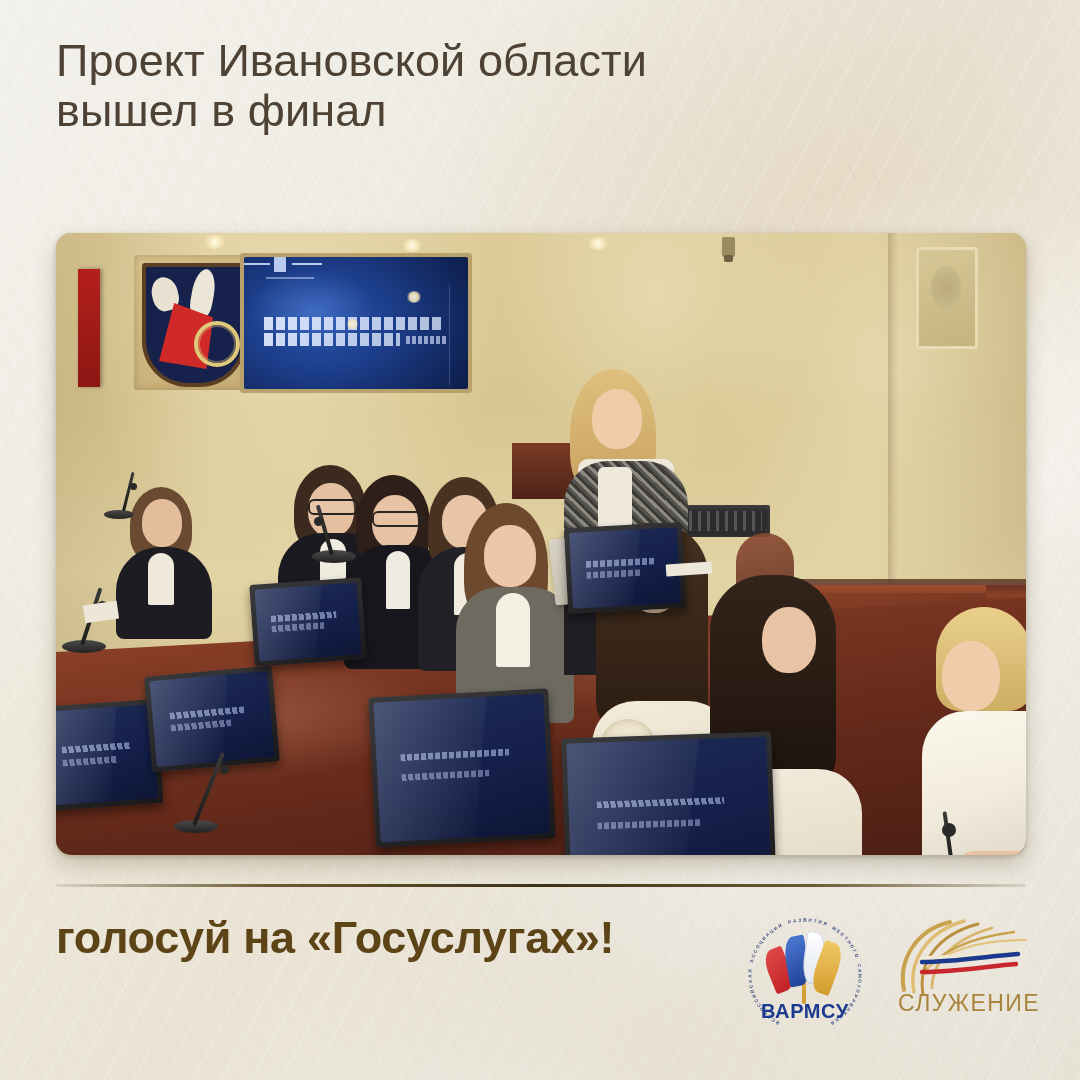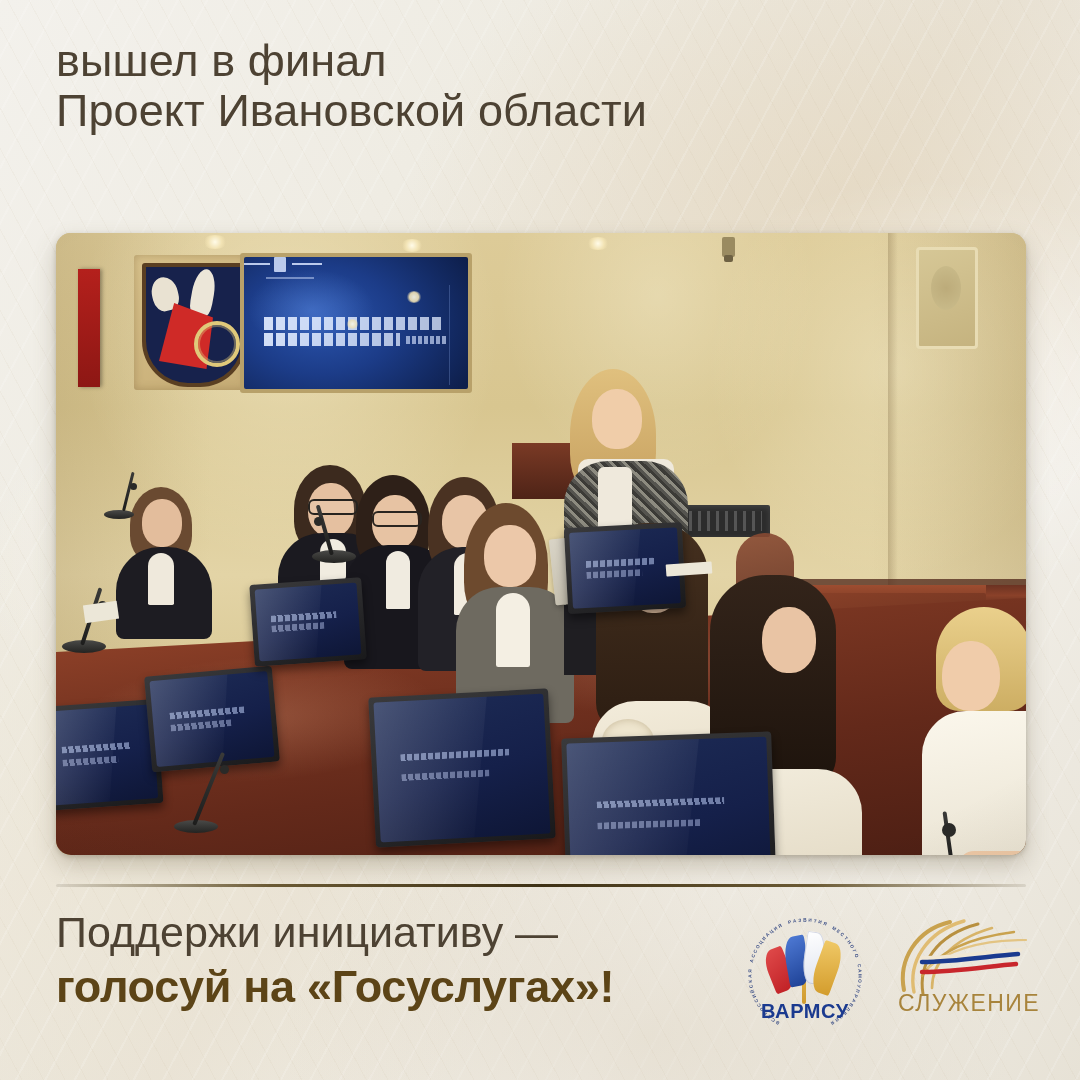--- a/index.html
+++ b/index.html
@@ -193,22 +193,22 @@
 </style>
 </head>
 <body>
 
 <div class="poster">
   <div class="tex a"></div>
   <div class="tex b"></div>
   <div class="tex c"></div>
 
   <div class="headline">
+    <div class="hl-light">Проект Ивановской области</div>
     <div class="hl-light">вышел в финал</div>
-    <div class="hl-light">Проект Ивановской области</div>
   </div>
 
   <div class="photo">
     <div class="ph wall"></div>
     <div class="ph wall-sheen"></div>
     <div class="ph corner"></div>
     <div class="ph rail2"></div>
     <div class="ph rail"></div>
 
     <div class="ph arms-flag"></div>
@@ -399,21 +399,20 @@
 
     <div class="ph" style="left:610px;top:330px;width:46px;height:12px;background:#ece7d8;transform:rotate(-4deg);border-radius:1px"></div>
     <div class="ph" style="left:28px;top:370px;width:34px;height:18px;background:#ece7d8;transform:rotate(-8deg)"></div>
 
     <div class="ph vig"></div>
   </div>
 
   <div class="divider"></div>
 
   <div class="footer">
-    <div class="ft-light">Поддержи инициативу —</div>
     <div class="ft-bold">голосуй на «Госуслугах»!</div>
   </div>
 
   <div class="logos">
 
     <div class="varmsu">
       <div class="ring"></div>
       <div class="ringtxt" id="varmsu-ring-text">
           <span style="transform: translate(-27.5px, 47.6314px) rotate(-150deg) translate(-50%, -50%);">В</span>
           <span style="transform: translate(-31.8269px, 44.8558px) rotate(-144.643deg) translate(-50%, -50%);">С</span>

